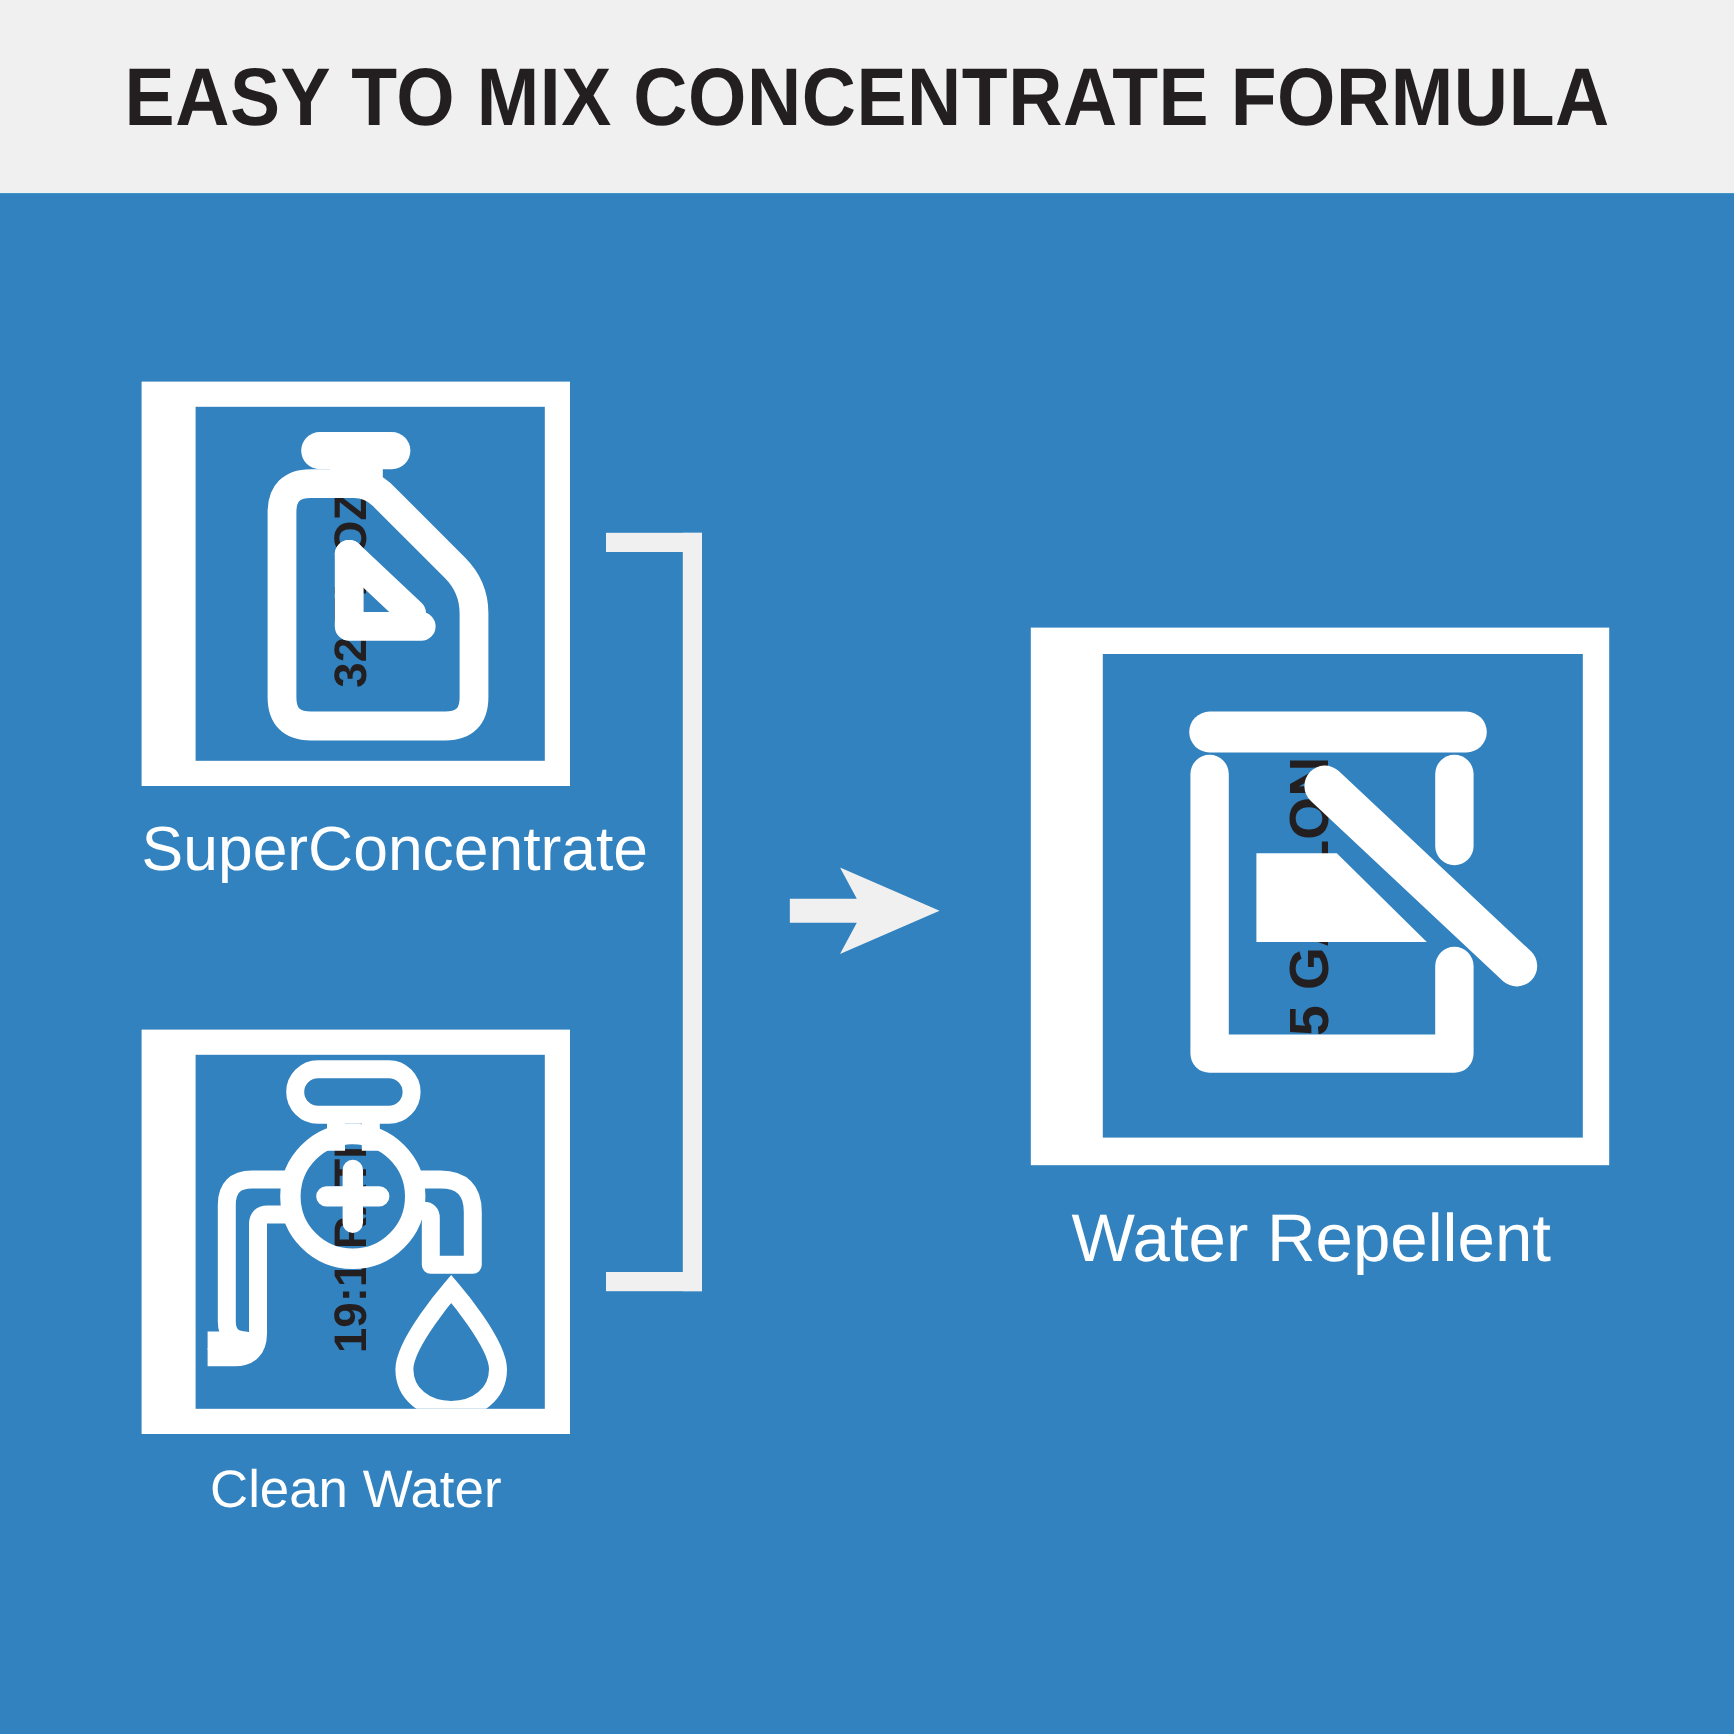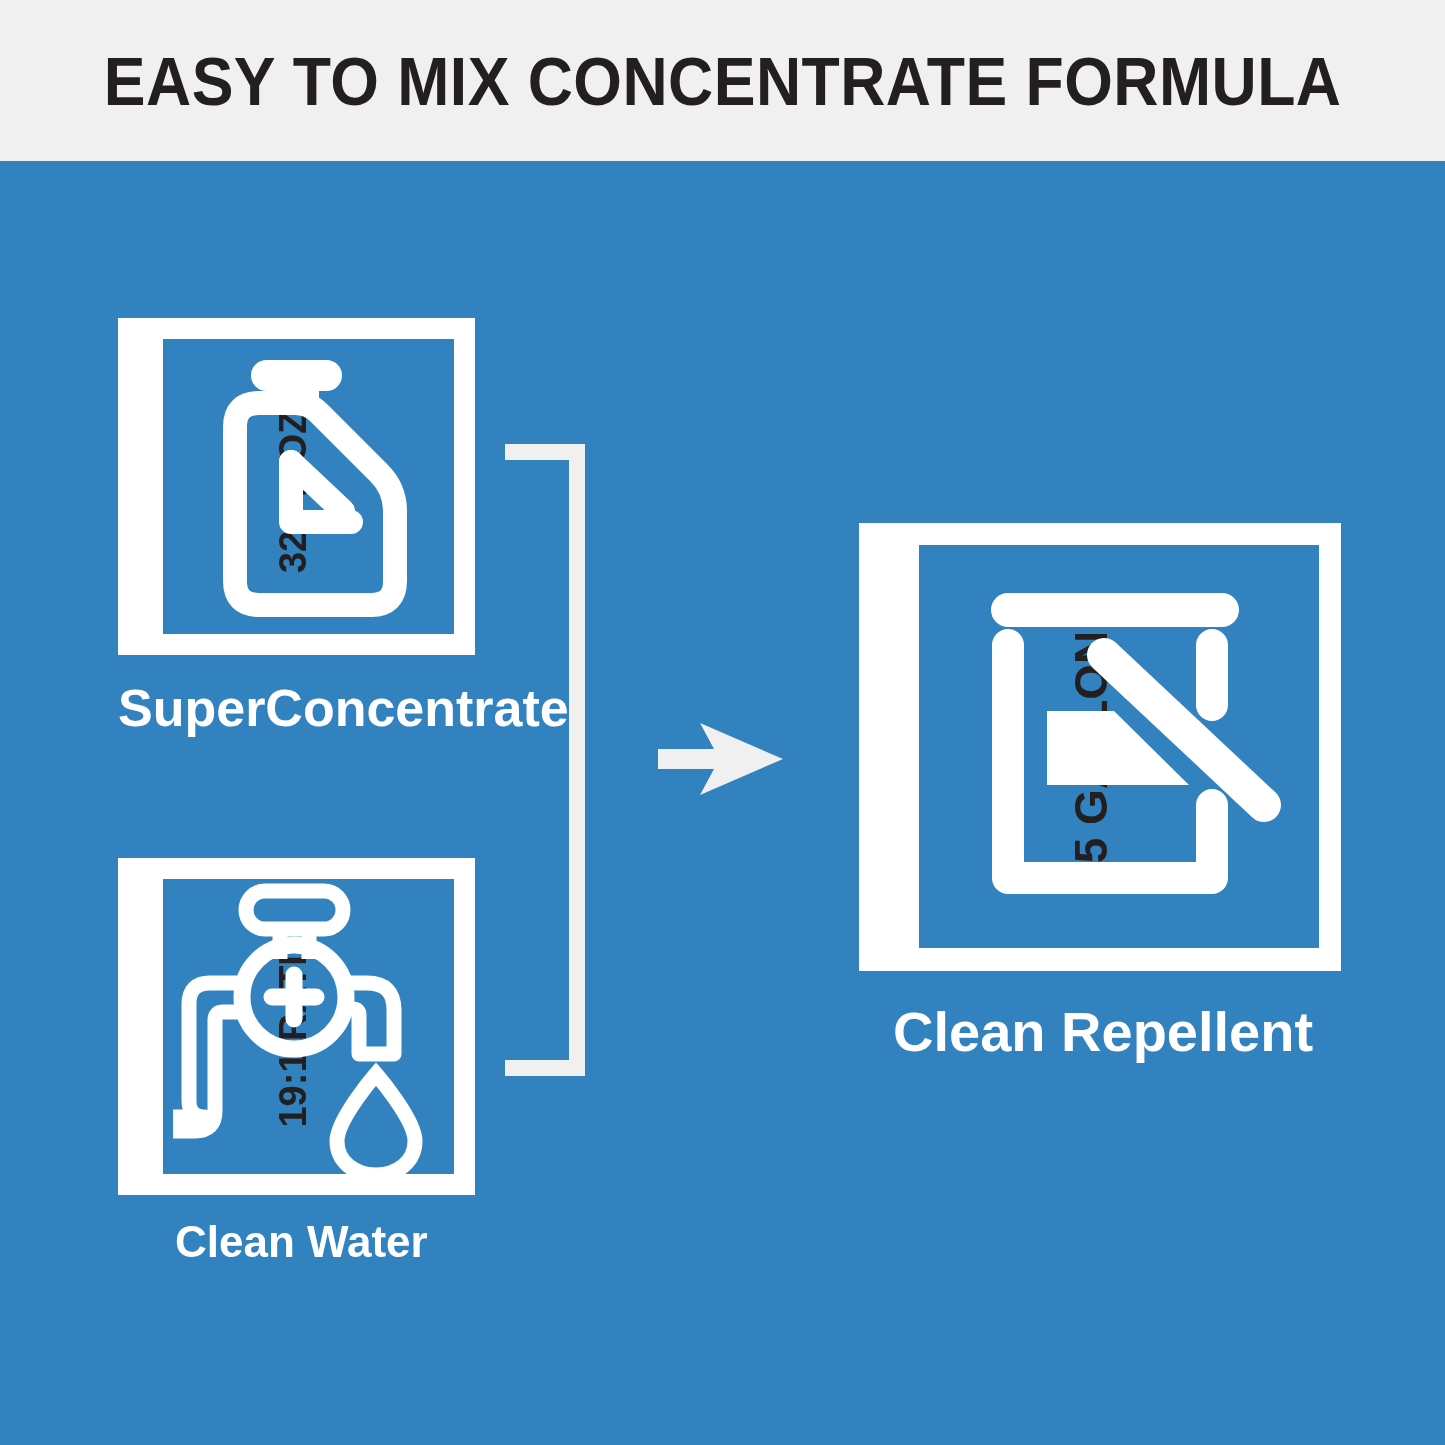--- a/index.html
+++ b/index.html
@@ -71,21 +71,21 @@
     font-weight: bold;
     white-space: nowrap;
     transform-origin: left bottom;
     transform: rotate(-90deg);
     letter-spacing: 0px;
     line-height: 1;
   }
   .caption {
     position: absolute;
     color: #ffffff;
-    font-weight: bold;
+    font-weight: normal;
     font-family: "Liberation Sans", sans-serif;
     white-space: nowrap;
     line-height: 1;
   }
 
   
   #card-concentrate { left: 118px; top: 157px; width: 357px; height: 337px; }
   #card-concentrate .inner { left: 45px; top: 21px; width: 291px; height: 295px; }
 
   #card-water { left: 118px; top: 697px; width: 357px; height: 337px; }
@@ -226,16 +226,16 @@
 
           <path d="M 49 62 L 49 295 L 253 295 L 253 222" fill="none" stroke="#ffffff" stroke-width="32" stroke-linecap="round" stroke-linejoin="round"></path>
           <path d="M 253 62 L 253 122" fill="none" stroke="#ffffff" stroke-width="32" stroke-linecap="round"></path>
 
           <path d="M 88 128 L 155 128 L 230 202 L 230 202 L 88 202 Z" fill="#ffffff"></path>
 
           <path d="M 145 72 L 305 222" fill="none" stroke="#ffffff" stroke-width="34" stroke-linecap="round"></path>
         </svg>
       </div>
     </div>
-    <div class="caption" style="left:893px; top:843px; font-size:56px;">Clean Repellent</div>
+    <div class="caption" style="left:893px; top:843px; font-size:56px;">Water Repellent</div>
 
   </div>
 </div>
 
 </body></html>

